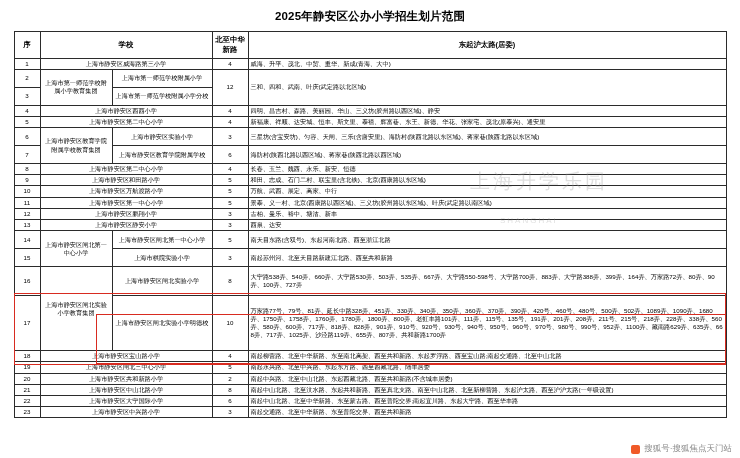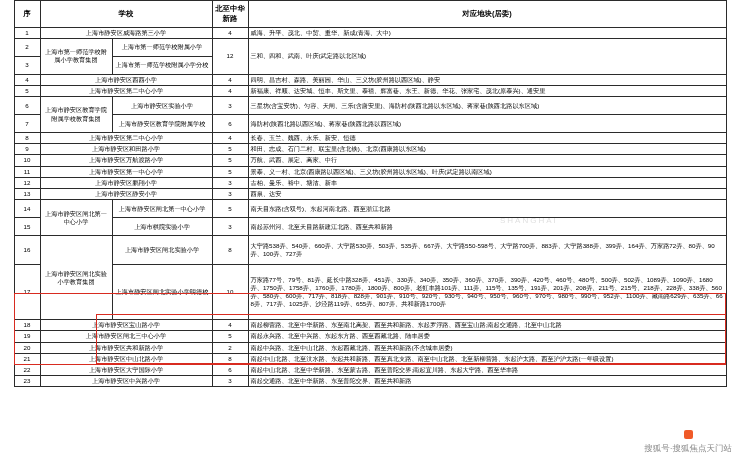--- a/index.html
+++ b/index.html
@@ -104,51 +104,51 @@
   .footer-wm {
     position: absolute;
     right: 8px;
     bottom: 3px;
     display: flex;
     align-items: center;
     gap: 4px;
     font-size: 8.5px;
     color: #8a8a8a;
     white-space: nowrap;
-    flex-direction: column;
   }
   .footer-wm .logo {
     display: inline-block;
     width: 9px;
     height: 9px;
     background: #f05a28;
     border-radius: 2px;
   }
   .row-tall td { height: 15px; }
 </style>
 </head>
 <body>
 
 <div class="page">
 
+  <div class="doc-title">2025年静安区公办小学招生划片范围</div>
 
   <table class="main">
     <colgroup>
       <col style="width:26px">
       <col style="width:72px">
       <col style="width:100px">
       <col style="width:36px">
       <col style="width:478px">
     </colgroup>
     <thead>
       <tr>
         <th>序</th>
         <th colspan="2">学校</th>
         <th>北至中华新路</th>
-        <th>对应地块(居委)</th>
+        <th>东起沪太路(居委)</th>
       </tr>
     </thead>
     <tbody>
 
       <tr>
         <td class="c-seq">1</td>
         <td class="c-school" colspan="2">上海市静安区威海路第三小学</td>
         <td class="c-classes">4</td>
         <td class="c-area">威海、升平、茂北、中贸、重华、新成(青海、大中)</td>
       </tr>
@@ -293,20 +293,21 @@
         <td class="c-school" colspan="2">上海市静安区中兴路小学</td>
         <td class="c-classes">3</td>
         <td class="c-area">南起交通路、北至中华新路、东至普陀交界、西至共和新路</td>
       </tr>
     </tbody>
   </table>
 
   <div class="red-box" style="left:14px; top:293px; width:712px; height:72px;"></div>
   <div class="red-box" style="left:96px; top:314px; width:630px; height:50px;"></div>
 
+  <div class="wm-center">上海升学乐园</div>
   <div class="wm-sub">SHANGHAI</div>
 
   <div class="footer-wm">
     <span class="logo"></span>
     <span>搜狐号·搜狐焦点天门站</span>
   </div>
 
 </div>
 
 </body></html>

